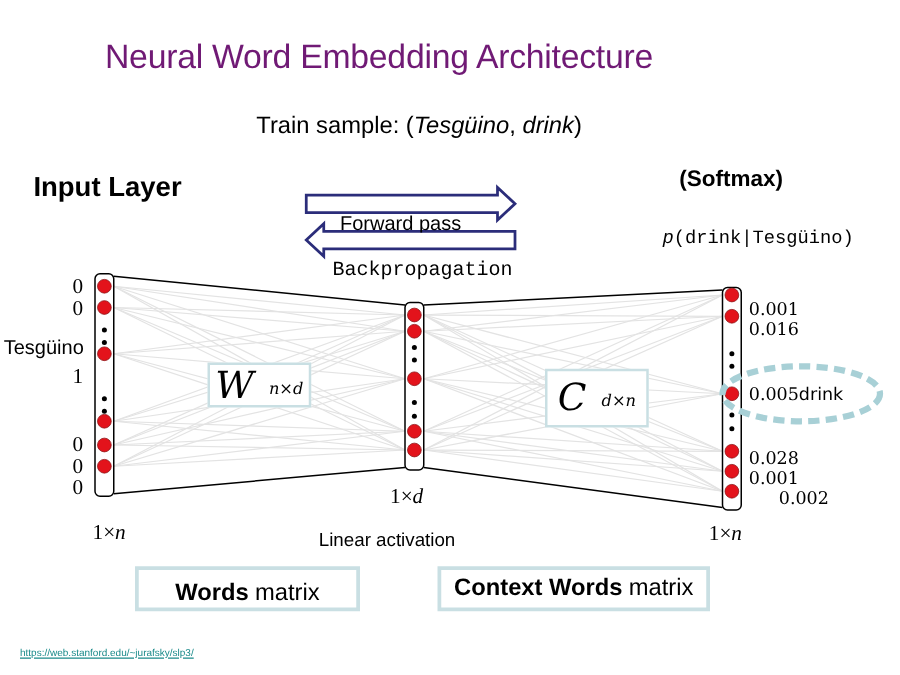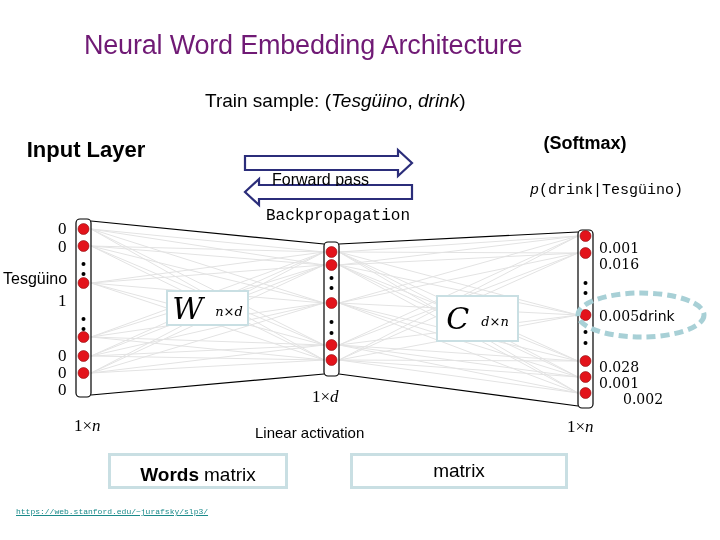--- a/index.html
+++ b/index.html
@@ -49,21 +49,21 @@
     }
     .matbox .big { font-family: "DejaVu Serif", serif; font-style: italic; font-size: 30px; }
     .matbox .sub { font-family: "DejaVu Serif", serif; font-style: italic; font-size: 13px; margin-left: 12px; margin-top: 6px; }
     .linear { left: 255px; top: 424px; font-size: 15px; white-space: nowrap; }
     .btm-box {
       border: 3px solid #c9dfe3; box-sizing: border-box; font-size: 19px;
       display: flex; align-items: center; justify-content: center; white-space: nowrap;
     }
     .btm-box b { font-weight: bold; margin-right: 5px; }
     .link {
-      left: 16px; top: 507px; font-size: 8px; color: #1a8a8a; text-decoration: underline; white-space: nowrap; font-family: Liberation Mono, monospace;
+      left: 16px; top: 518px; font-size: 8px; color: #1a8a8a; text-decoration: underline; white-space: nowrap;
     }
     svg.net { position: absolute; left: 0; top: 0; }
   </style>
 </head>
 <body>
 
 <svg class="net" width="720" height="540" id="net">
   <g id="conn-light">
       <line x1="91" y1="229" x2="324" y2="252" stroke="#e3e3e3" stroke-width="1"></line>
       <line x1="91" y1="229" x2="324" y2="265" stroke="#e3e3e3" stroke-width="1"></line>
@@ -220,16 +220,17 @@
   <span class="sub">d×n</span>
 </div>
 
 <div class="abs linear">Linear activation</div>
 
 <div class="abs btm-box" style="left:108px; top:453px; width:180px; height:36px;align-items:flex-end;">
   <b>Words</b>
     <span>matrix</span>
 </div>
 <div class="abs btm-box" style="left:350px; top:453px; width:218px; height:36px;">
+  <b>Context Words</b>
     <span>matrix</span>
 </div>
 
 <a class="abs link">https://web.stanford.edu/~jurafsky/slp3/</a>
 
 </body></html>

